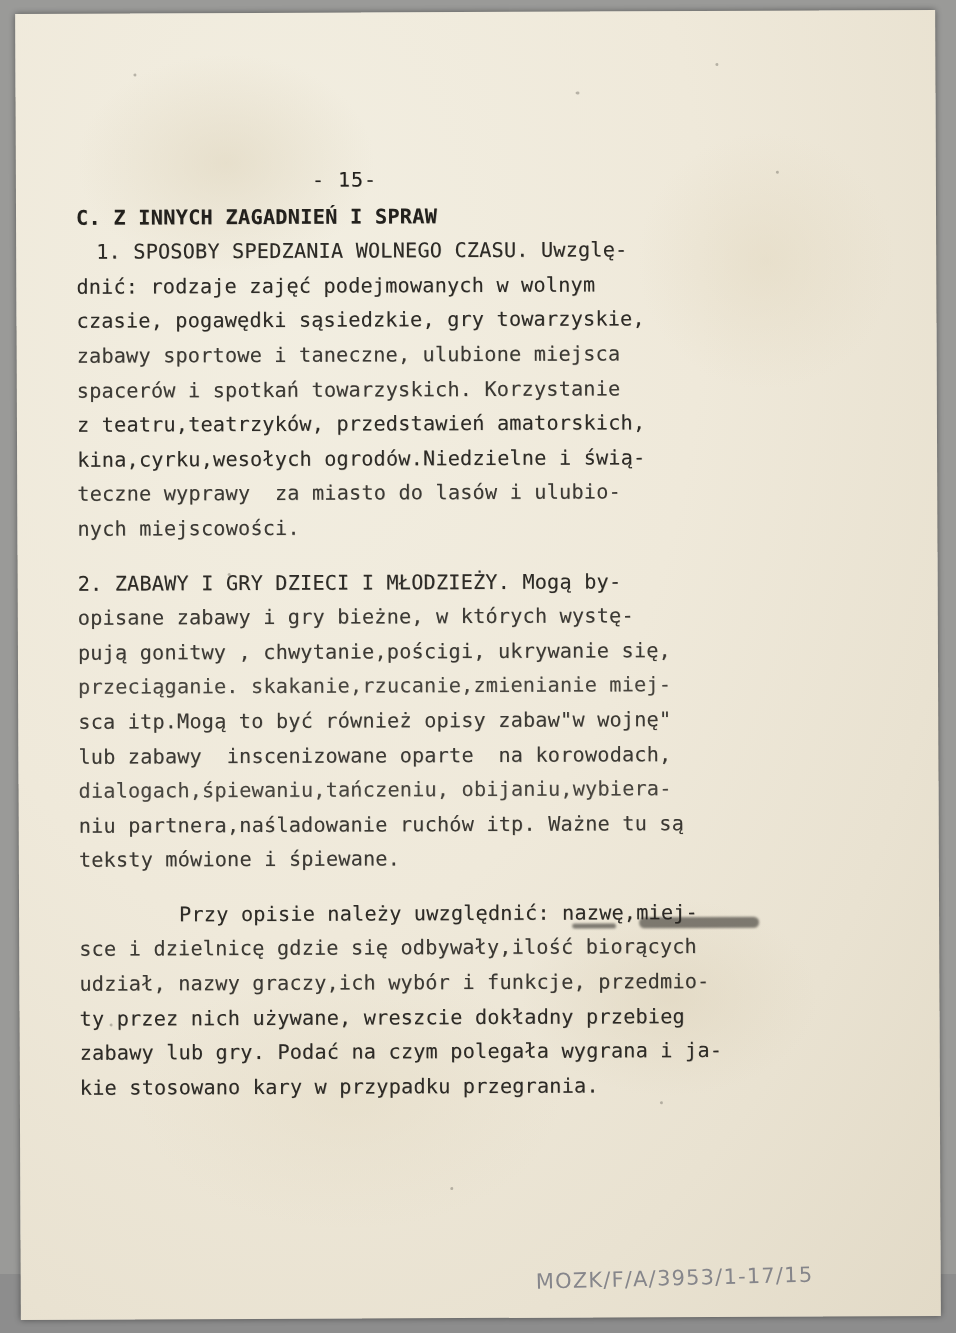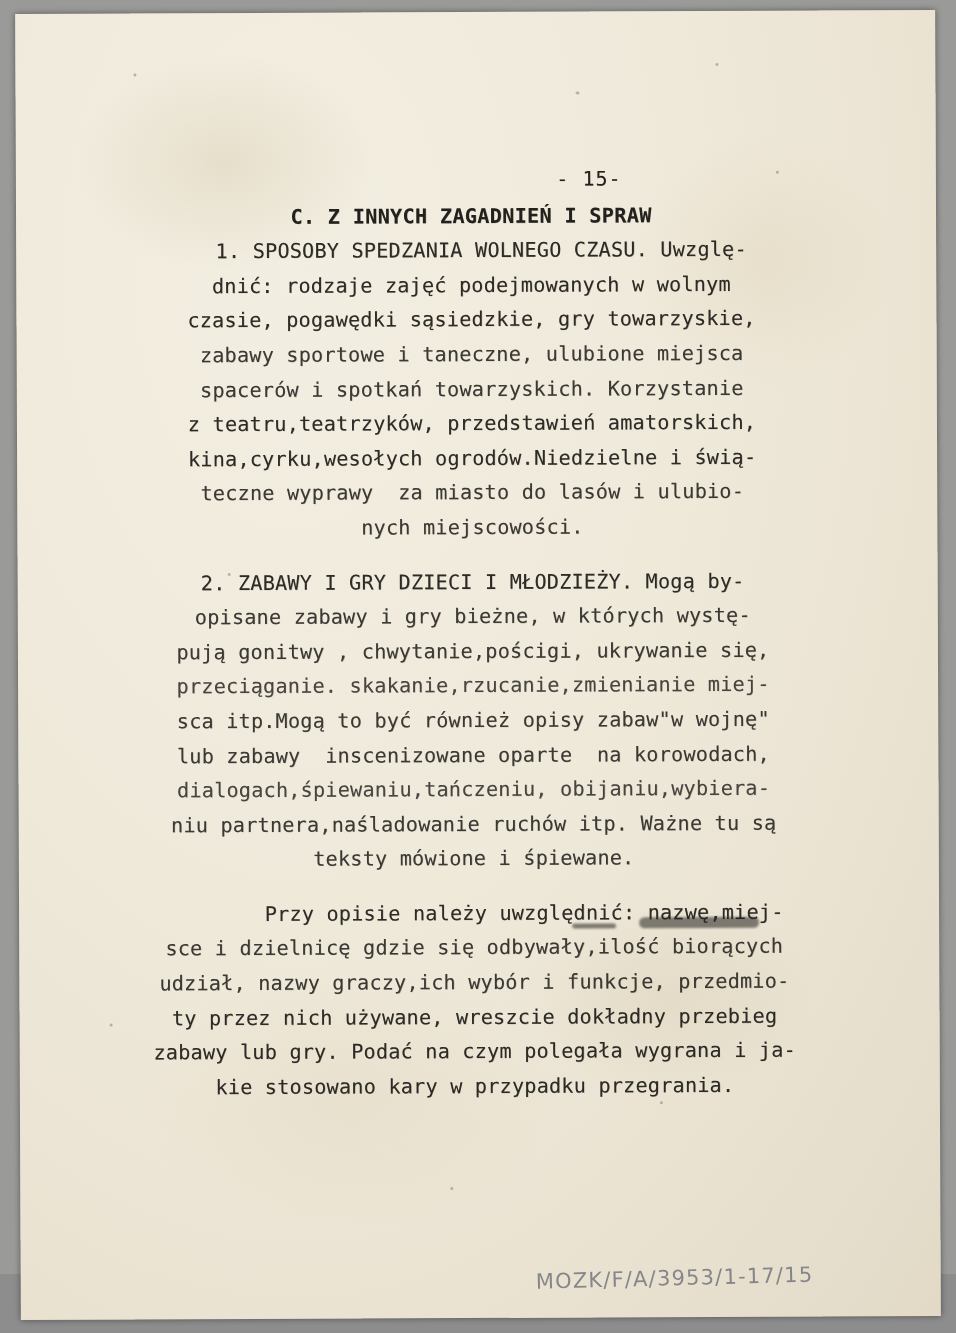--- a/index.html
+++ b/index.html
@@ -13,21 +13,20 @@
     overflow: hidden;
     font-family: "DejaVu Sans Mono", monospace;
   }
 
   
   #scan {
     position: relative;
     width: 956px;
     height: 1274px;
     background: #9a9a98;
-    text-align: center;
   }
 
   #paper {
     position: absolute;
     left: 18px;
     top: 12px;
     width: 920px;
     height: 1306px;
     background:
       radial-gradient(ellipse at 30% 20%, #f2eee1 0%, #efe9da 45%, #e9e2d1 75%, #e2dac7 100%);

